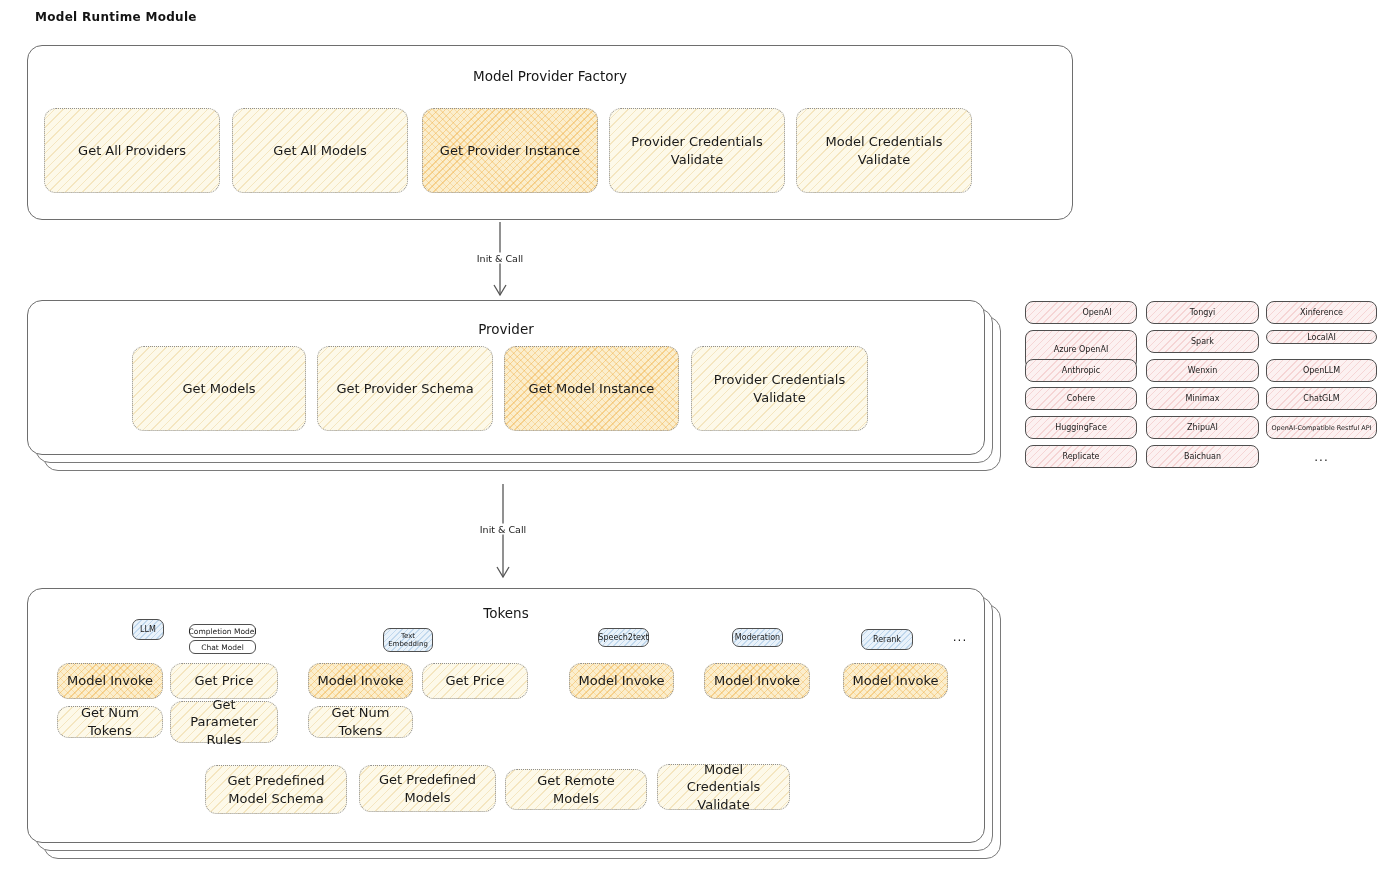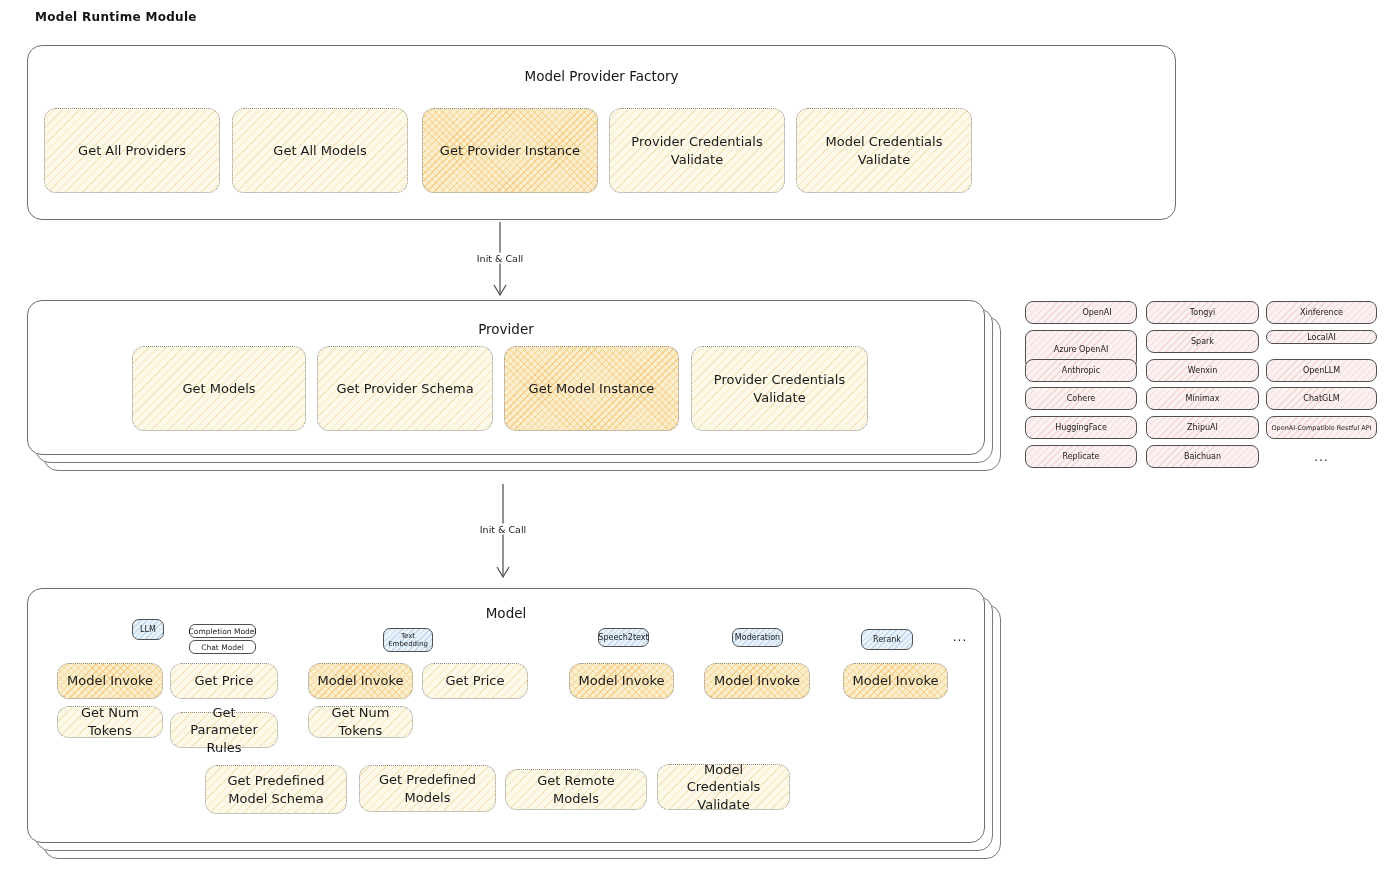--- a/index.html
+++ b/index.html
@@ -72,21 +72,21 @@
     padding:0 4px; transform:translate(-50%,-50%); color:#1b1b1b; white-space:nowrap;
   }
 </style>
 </head>
 <body>
 
 <div class="canvas">
 
   <div class="page-title">Model Runtime Module</div>
 
-  <div class="container" style="left:27px; top:45px; width:1149px; height:175px;">
+  <div class="container" style="left:27px; top:45px; width:1046px; height:175px;">
     <div class="ctitle" style="top:22px;">Model Provider Factory</div>
     <div class="fbox light" style="left:16px;  top:62px; width:176px; height:85px;">Get All Providers</div>
     <div class="fbox light" style="left:204px; top:62px; width:176px; height:85px;">Get All Models</div>
     <div class="fbox orange" style="left:394px; top:62px; width:176px; height:85px;">Get Provider Instance</div>
     <div class="fbox light" style="left:581px; top:62px; width:176px; height:85px;">Provider Credentials Validate</div>
     <div class="fbox light" style="left:768px; top:62px; width:176px; height:85px;">Model Credentials Validate</div>
   </div>
 
   <svg class="arrow-svg" style="left:490px; top:221px;" width="20" height="78" viewBox="0 0 20 78">
     <line x1="10" y1="1" x2="10" y2="74" stroke="#565656" stroke-width="1.3"></line>
@@ -130,41 +130,41 @@
 
   <svg class="arrow-svg" style="left:493px; top:483px;" width="20" height="98" viewBox="0 0 20 98">
     <line x1="10" y1="1" x2="10" y2="94" stroke="#565656" stroke-width="1.3"></line>
     <polyline points="4,84 10,94 16,84" fill="none" stroke="#565656" stroke-width="1.3"></polyline>
   </svg>
   <div class="arrow-label" style="left:503px; top:529px;">Init &amp; Call</div>
 
   <div class="stack-layer" style="left:43px; top:604px; width:958px; height:255px;"></div>
   <div class="stack-layer" style="left:35px; top:596px; width:958px; height:255px;"></div>
   <div class="container" style="left:27px; top:588px; width:958px; height:255px;">
-    <div class="ctitle" style="top:16px;">Model</div>
+    <div class="ctitle" style="top:16px;">Tokens</div>
 
     <div class="tab" style="left:104px; top:30px; width:32px; height:21px;">LLM</div>
     <div class="wtab" style="left:161px; top:35px; width:67px; height:14px;">Completion Model</div>
     <div class="wtab" style="left:161px; top:51px; width:67px; height:14px;">Chat Model</div>
     <div class="tab" style="left:355px; top:39px; width:50px; height:24px; font-size:7px; padding:0 4px;">Text Embedding</div>
     <div class="tab" style="left:570px; top:39px; width:51px; height:19px;">Speech2text</div>
     <div class="tab" style="left:704px; top:39px; width:51px; height:19px;">Moderation</div>
     <div class="tab" style="left:833px; top:40px; width:52px; height:21px;">Rerank</div>
     <div class="model-more" style="left:920px; top:38px; width:24px; height:20px;">...</div>
 
     <div class="fbox orange" style="left:29px;  top:74px; width:106px; height:36px;">Model Invoke</div>
     <div class="fbox light" style="left:142px; top:74px; width:108px; height:36px;">Get Price</div>
     <div class="fbox orange" style="left:280px; top:74px; width:105px; height:36px;">Model Invoke</div>
     <div class="fbox light" style="left:394px; top:74px; width:106px; height:36px;">Get Price</div>
     <div class="fbox orange" style="left:541px; top:74px; width:105px; height:36px;">Model Invoke</div>
     <div class="fbox orange" style="left:676px; top:74px; width:106px; height:36px;">Model Invoke</div>
     <div class="fbox orange" style="left:815px; top:74px; width:105px; height:36px;">Model Invoke</div>
 
     <div class="fbox light" style="left:29px;  top:117px; width:106px; height:32px;">Get Num Tokens</div>
-    <div class="fbox light" style="left:142px; top:123px; width:108px; height:36px;">Get Parameter Rules</div>
+    <div class="fbox light" style="left:142px; top:112px; width:108px; height:42px;">Get Parameter Rules</div>
     <div class="fbox light" style="left:280px; top:117px; width:105px; height:32px;">Get Num Tokens</div>
 
     <div class="fbox light" style="left:177px; top:176px; width:142px; height:49px;">Get Predefined Model Schema</div>
     <div class="fbox light" style="left:331px; top:176px; width:137px; height:47px;">Get Predefined Models</div>
     <div class="fbox light" style="left:477px; top:180px; width:142px; height:41px;">Get Remote Models</div>
     <div class="fbox light" style="left:629px; top:175px; width:133px; height:46px;">Model Credentials Validate</div>
   </div>
 
 </div>
 

